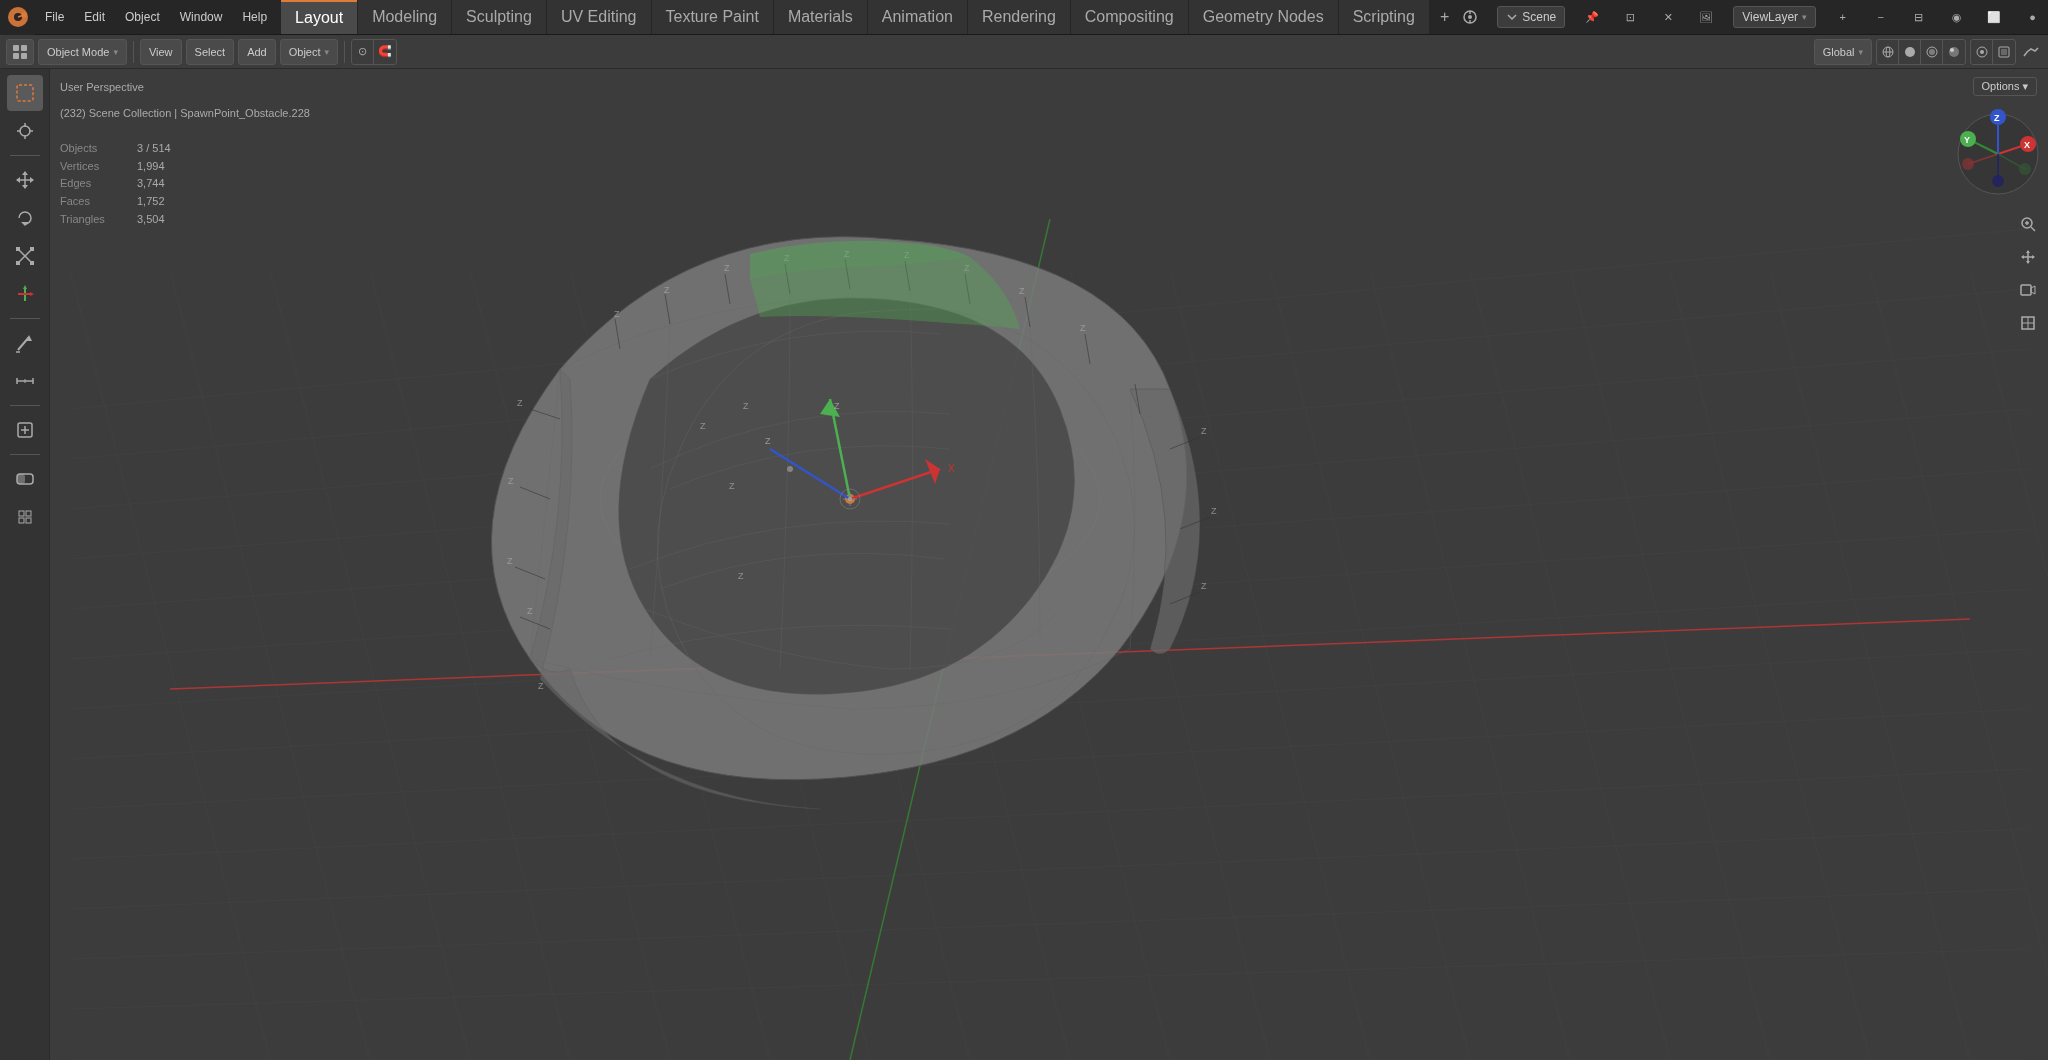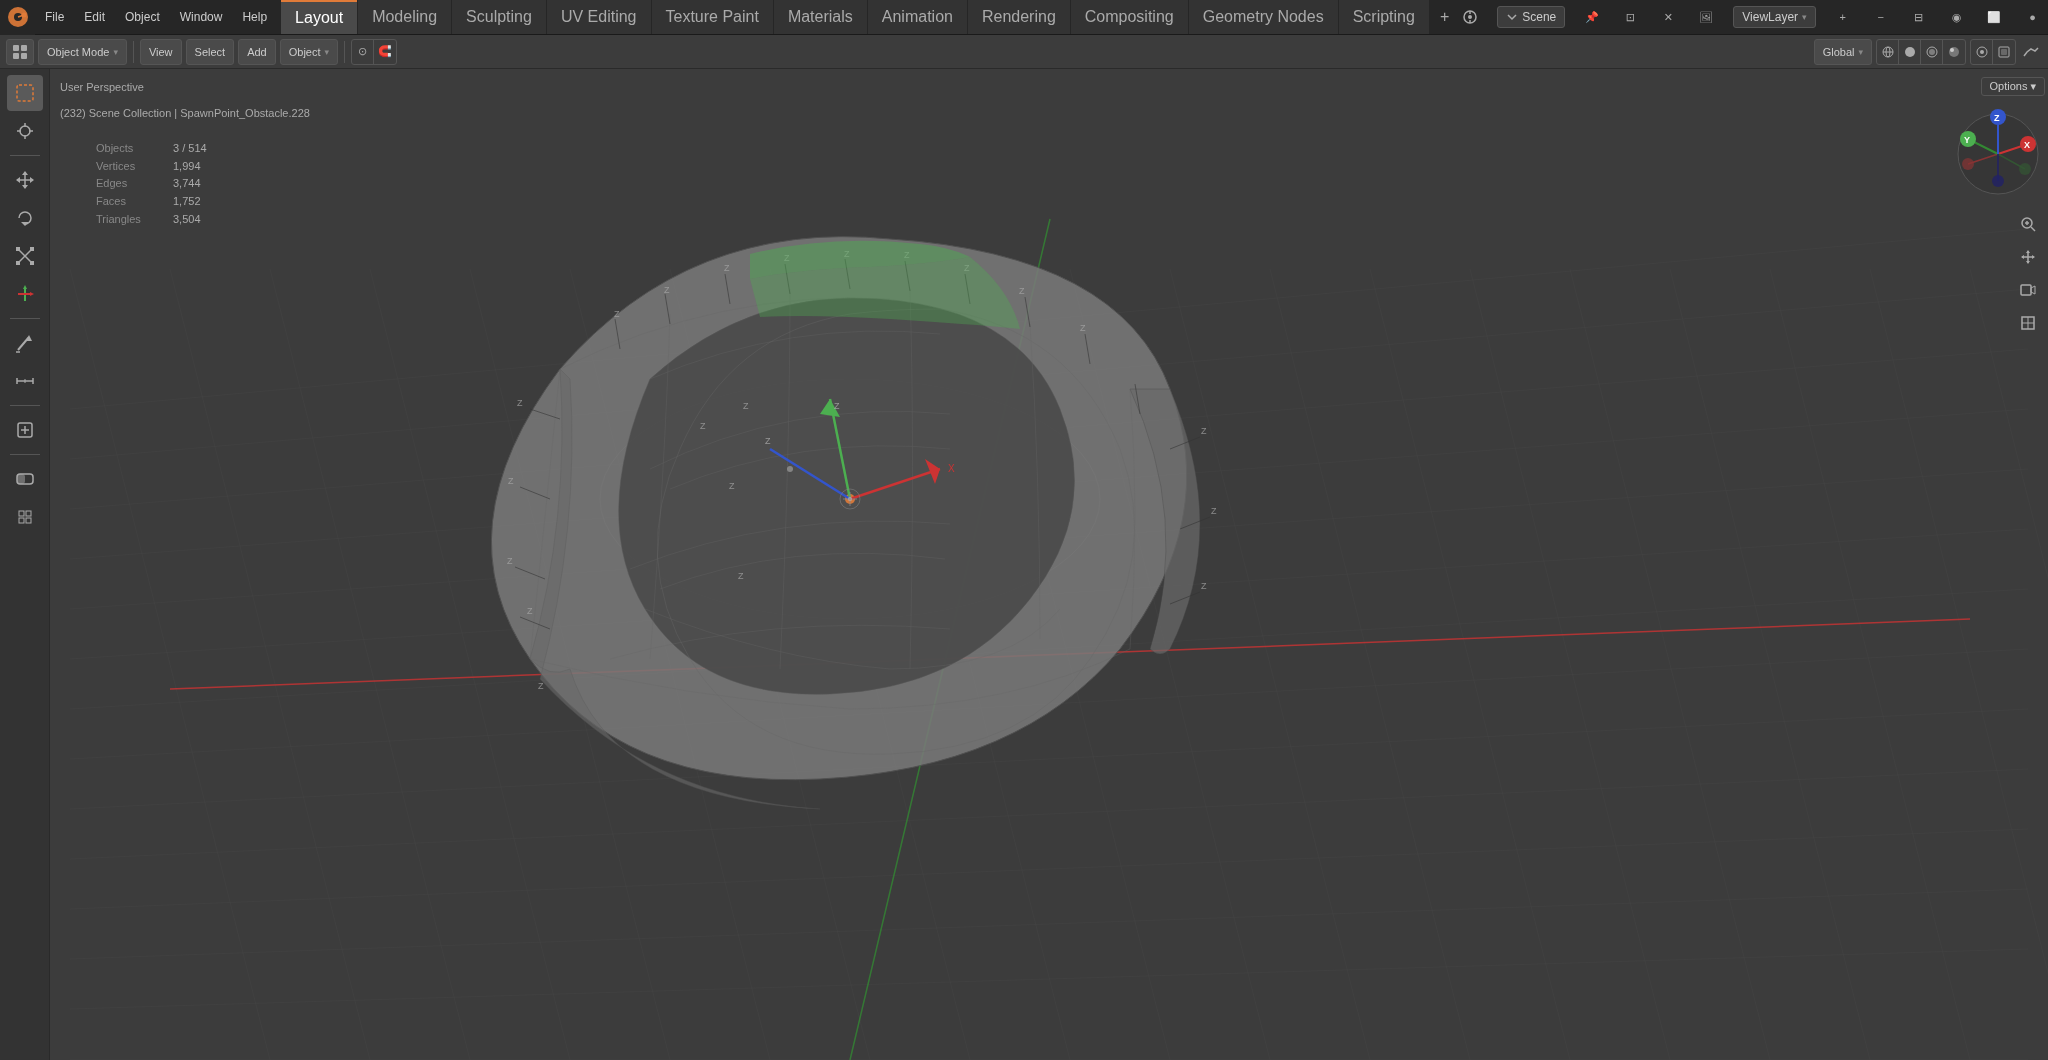--- a/index.html
+++ b/index.html
@@ -240,21 +240,21 @@
       color: #aaa;
       font-size: 11px;
       margin-bottom: 8px;
     }
 
     .info-row {
       display: flex;
       gap: 12px;
     }
 
-    .info-label { color: #888; min-width: 65px; margin-left: 36px; }
+    .info-label { color: #888; min-width: 65px; }
     .info-value { color: #aaa; }
 
     
     #nav-gizmo {
       position: absolute;
       top: 8px;
       right: 60px;
       width: 90px;
       height: 90px;
     }
@@ -765,21 +765,21 @@
       <div class="info-row">
         <span class="info-label">Faces</span>
         <span class="info-value">1,752</span>
       </div>
       <div class="info-row">
         <span class="info-label">Triangles</span>
         <span class="info-value">3,504</span>
       </div>
     </div>
 
-    <div class="options-btn" style="right: 3px; top: 8px;">Options ▾</div>
+    <div class="options-btn" style="right: 11px; top: 8px;">Options ▾</div>
 
     <div id="nav-gizmo" style="right: 5px; top: 40px;">
       <svg width="90" height="90" viewBox="0 0 90 90">
 
         <circle cx="45" cy="45" r="40" fill="rgba(50,50,50,0.6)" stroke="#555" stroke-width="1"></circle>
 
         <line x1="45" y1="45" x2="75" y2="35" stroke="#cc3333" stroke-width="2"></line>
         <circle cx="75" cy="35" r="8" fill="#cc3333"></circle>
         <text x="71" y="39" fill="white" font-size="9" font-weight="bold">X</text>
 

